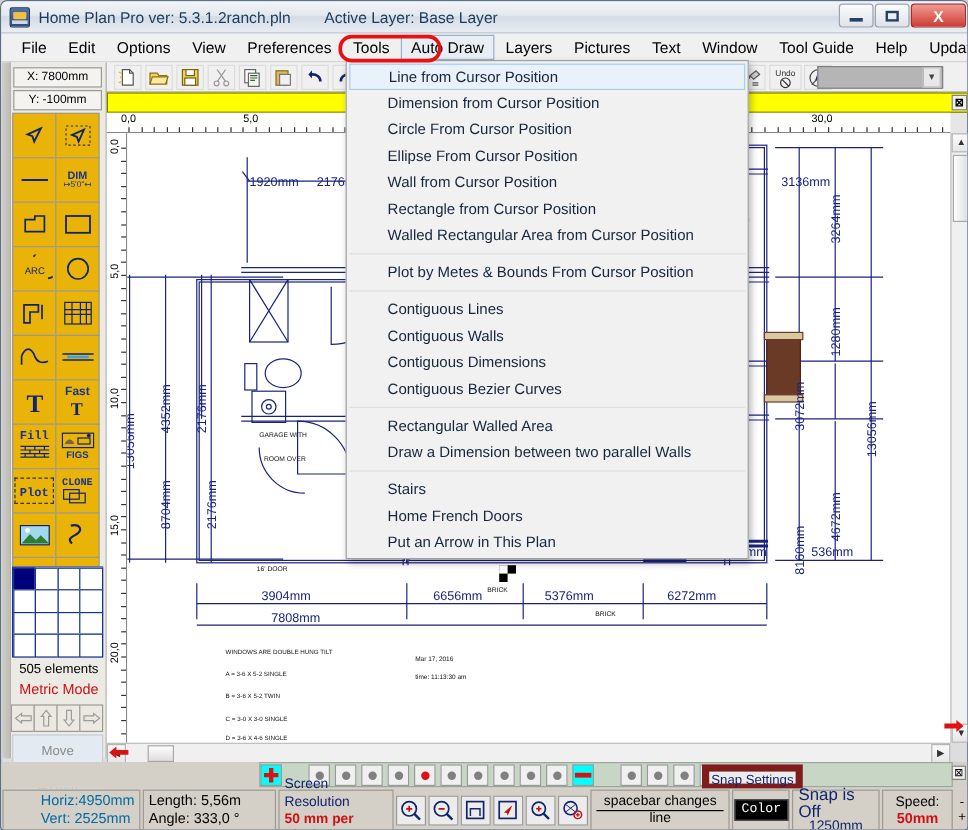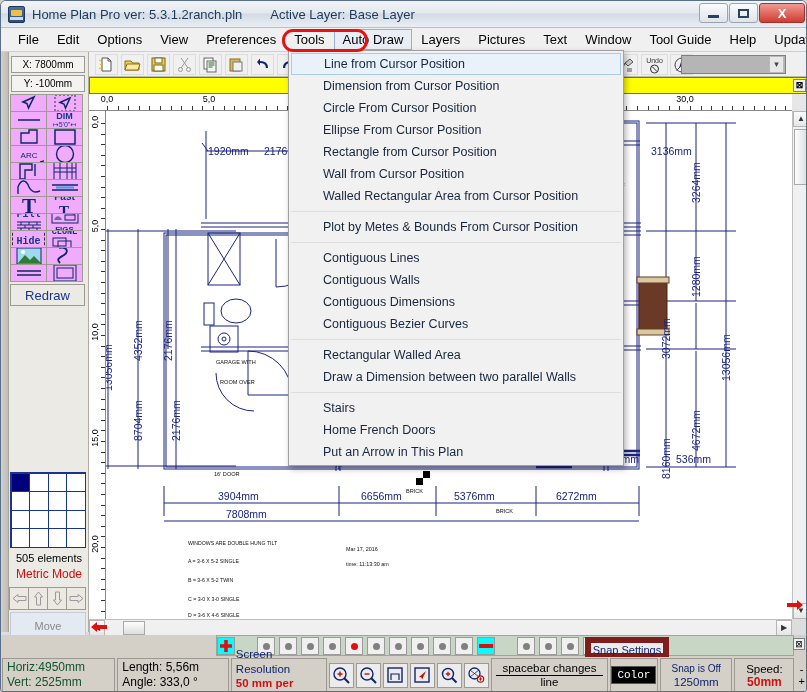--- a/index.html
+++ b/index.html
@@ -121,22 +121,22 @@
     font-size: 10px; color: #000; text-align: center; line-height: 16px;
   }
   #coord-x { top: 4px; }
   #coord-y { top: 23px; }
 
   #toolgrid {
     position: absolute; left: 10px; top: 43px; width: 75px;
   }
   .trow { display: flex; }
   .tool {
-    width: 37px; height: 18px; margin: -1px 0 0 -1px;
-    background: #f0abfc; border: 1px solid #9d9a94;
+    width: 37px; height: 38px; margin: -1px 0 0 -1px;
+    background: #eab308; border: 1px solid #9d9a94;
     display: flex; align-items: center; justify-content: center;
     position: relative; overflow: hidden;
   }
   .tool-wide {
     width: 75px; height: 22px; margin: 2px 0 0 -1px;
     background: #eceae4; border: 1px solid #9d9a94;
     display: flex; align-items: center; justify-content: center;
     font-size: 13px; color: #17348f;
   }
   .tool svg { display: block; }
@@ -296,21 +296,21 @@
   #statusbar {
     position: absolute; left: 0; top: 656px; width: 807px; height: 36px;
     background: #d4d0c8; display: flex; align-items: stretch;
   }
   .sb-cell {
     border: 1px solid #9d9a94; margin: 1px; background: #d4d0c8;
     display: flex; flex-direction: column; justify-content: center;
     padding: 0 4px;
   }
   #sb-coords { width: 124px; }
-  #sb-coords div { font-size: 12px; color: #14532d; line-height: 15px; }
+  #sb-coords div { font-size: 12px; color: #0369a1; line-height: 15px; margin-left: 27px; }
   #sb-length { width: 122px; }
   #sb-length div { font-size: 12px; color: #000; line-height: 15px; }
   #sb-res { width: 105px; align-items: center; }
   #sb-res .t1 { font-size: 11.5px; color: #10246e; line-height: 15px; }
   #sb-res .t2 { font-size: 11.5px; color: #d01010; font-weight: bold; line-height: 13px; }
   #sb-zoomtools { display: flex; align-items: center; }
   .zbtn {
     width: 25px; height: 25px; margin: 0 1px;
     background: #ececec; border: 1px solid #9d9a94;
     display: flex; align-items: center; justify-content: center;
@@ -319,21 +319,21 @@
   #sb-spacebar .t1 { font-size: 11.5px; color: #000; line-height: 14px; }
   #sb-spacebar .t2 { font-size: 11.5px; color: #000; line-height: 13px; border-top: 1px solid #000; width: 100%; text-align: center;}
   #sb-color {
     width: 48px; align-items: center; justify-content: center; font-family: Liberation Mono, monospace;
   }
   #sb-color .swatch {
     background: #000; color: #fff; font-size: 11px;
     padding: 2px 5px; border: 1px solid #555;
   }
   #sb-snap { width: 79px; align-items: center; }
-  #sb-snap .t1 { font-size: 10px; color: #10246e; line-height: 14px; }
+  #sb-snap .t1 { font-size: 14px; color: #10246e; line-height: 14px; }
   #sb-snap .t2 { font-size: 11.5px; color: #10246e; line-height: 13px; }
   #sb-speed { width: 65px; align-items: center; }
   #sb-speed .t1 { font-size: 11.5px; color: #000; line-height: 14px; }
   #sb-speed .t2 { font-size: 12px; color: #d01010; font-weight: bold; line-height: 13px; }
   #sb-plusminus {
     width: 14px; display: flex; flex-direction: column;
     justify-content: center; align-items: center;
   }
   #sb-plusminus span { font-size: 11px; line-height: 12px; color: #000; }
 </style>
@@ -582,21 +582,21 @@
               <rect x="14" y="5" width="10" height="5" fill="none" stroke="#10246e"></rect>
               <circle cx="23" cy="3" r="1.6" fill="#10246e"></circle>
             </svg>
             <div class="lbl" style="font-size:8px">FIGS</div>
           </div>
         </div>
       </div>
       <div class="trow">
         <div class="tool">
           <div style="border:1px dashed #333; padding:1px 3px;">
-            <span class="lbl" style="font-family:'Liberation Mono',monospace;font-size:10px">Hide</span>
+            <span class="lbl" style="font-family:'Liberation Mono',monospace;font-size:10px">Plot</span>
           </div>
         </div>
         <div class="tool">
           <div style="text-align:center; line-height:1">
             <div class="lbl" style="font-size:8.5px;font-family:'Liberation Mono',monospace">CLONE</div>
             <svg width="22" height="13" viewBox="0 0 22 13">
               <rect x="1" y="1" width="13" height="8" fill="none" stroke="#10246e"></rect>
               <rect x="6" y="4" width="13" height="8" fill="none" stroke="#10246e"></rect>
             </svg>
           </div>
@@ -1011,22 +1011,22 @@
     <svg width="18" height="12" viewBox="0 0 18 12">
       <path d="M17 6 L11 1 L11 4 L1 4 L1 8 L11 8 L11 11 Z" fill="#e01010"></path>
     </svg>
   </div>
 
   <div id="dropdown">
     <div class="dd-item hl">Line from Cursor Position</div>
     <div class="dd-item">Dimension from Cursor Position</div>
     <div class="dd-item">Circle From Cursor Position</div>
     <div class="dd-item">Ellipse From Cursor Position</div>
+    <div class="dd-item">Wall from Cursor Position</div>
     <div class="dd-item">Rectangle from Cursor Position</div>
-    <div class="dd-item">Wall from Cursor Position</div>
     <div class="dd-item">Walled Rectangular Area from Cursor Position</div>
     <div class="dd-sep"></div>
     <div class="dd-item">Plot by Metes &amp; Bounds From Cursor Position</div>
     <div class="dd-sep"></div>
     <div class="dd-item">Contiguous Lines</div>
     <div class="dd-item">Contiguous Walls</div>
     <div class="dd-item">Contiguous Dimensions</div>
     <div class="dd-item">Contiguous Bezier Curves</div>
     <div class="dd-sep"></div>
     <div class="dd-item">Rectangular Walled Area</div>

